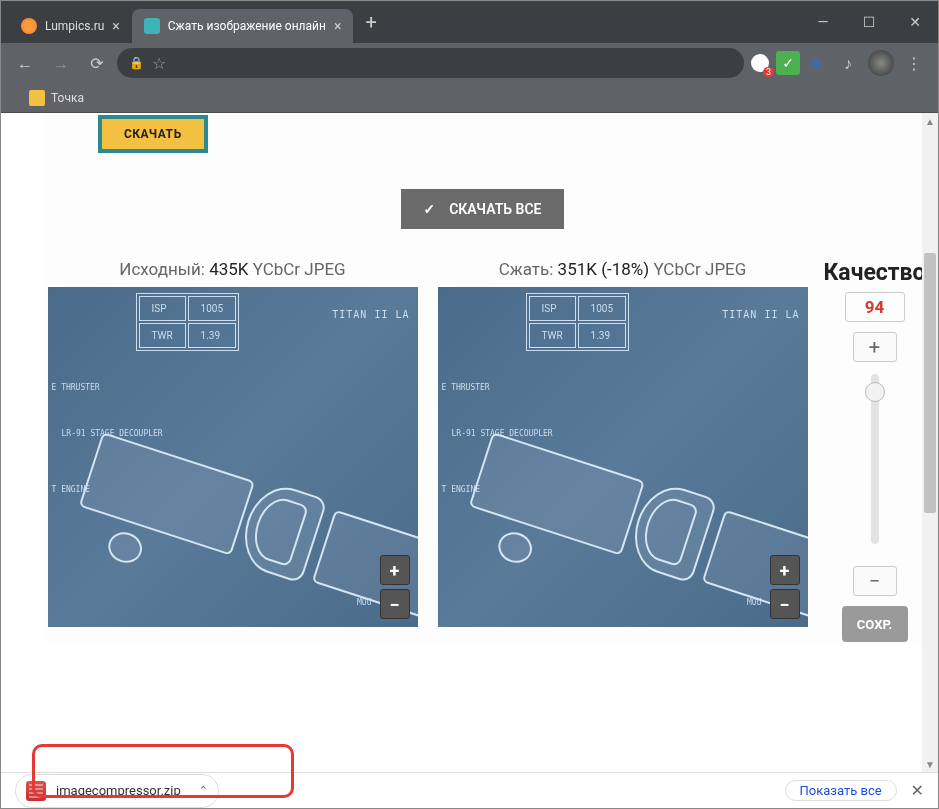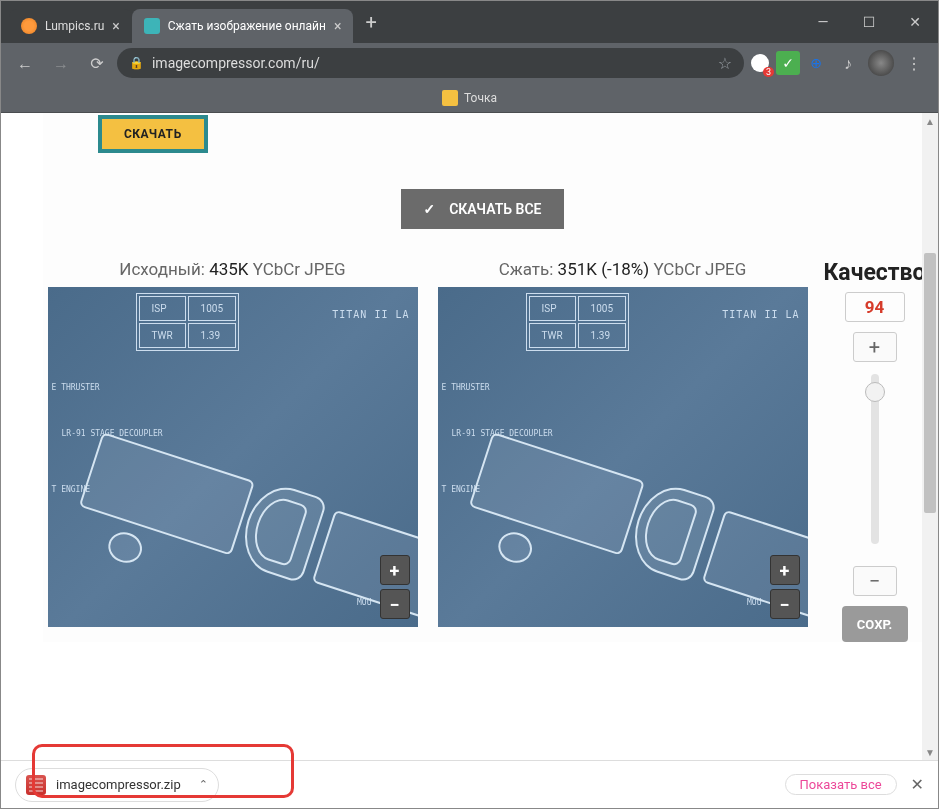--- a/index.html
+++ b/index.html
@@ -32,21 +32,21 @@
 .omnibox .star { color: #9aa0a6; font-size: 16px; cursor: pointer; }
 .ext-icon { width: 24px; height: 24px; border-radius: 4px; display: flex; align-items: center; justify-content: center; font-size: 14px; cursor: pointer; }
 .ext-icon.red { position: relative; }
 .ext-icon.red::before { content: ""; width: 18px; height: 18px; background: #fff; border-radius: 50%; position: absolute; }
 .ext-icon.red::after { content: "3"; position: absolute; bottom: -2px; right: -2px; background: #e53935; color: #fff; font-size: 9px; border-radius: 6px; padding: 0 3px; }
 .ext-icon.green { background: #4caf50; color: #fff; border-radius: 3px; }
 .ext-icon.blue { color: #1a73e8; }
 .avatar { width: 26px; height: 26px; border-radius: 50%; background: #666 radial-gradient(circle, #888, #333); }
 
 
-.bookmarks { height: 30px; background: #5f6368; display: flex; align-items: center; padding: 0 12px; gap: 6px; border-bottom: 1px solid #4a4d50; justify-content: center; }
+.bookmarks { height: 30px; background: #5f6368; display: flex; align-items: center; padding: 0 28px; gap: 6px; border-bottom: 1px solid #4a4d50; }
 .bookmark { display: flex; align-items: center; gap: 6px; color: #ddd; font-size: 12px; cursor: pointer; }
 .bookmark-icon { width: 16px; height: 16px; background: #f4c041; border-radius: 2px; }
 
 
 .viewport { flex: 1; background: #fff; overflow: hidden; position: relative; }
 .content-scroll { position: absolute; top: 0; left: 0; right: 16px; bottom: 0; overflow: hidden; }
 .vscrollbar { position: absolute; right: 0; top: 0; width: 16px; bottom: 0; background: #f1f1f1; }
 .vscrollbar .thumb { position: absolute; left: 2px; right: 2px; top: 140px; height: 260px; background: #c1c1c1; border-radius: 2px; }
 .vscrollbar .arrow { position: absolute; left: 0; right: 0; height: 16px; display: flex; align-items: center; justify-content: center; color: #888; font-size: 10px; }
 .vscrollbar .arrow.up { top: 0; }
@@ -84,28 +84,28 @@
 
 .quality-panel { width: 86px; margin-left: 4px; display: flex; flex-direction: column; align-items: center; }
 .quality-title { font-size: 23px; font-weight: 700; color: #222; margin-bottom: 6px; }
 .quality-value { width: 60px; height: 30px; border: 1px solid #ccc; border-radius: 3px; display: flex; align-items: center; justify-content: center; font-size: 17px; font-weight: 700; color: #d63b2a; }
 .q-step { width: 44px; height: 30px; border: 1px solid #ccc; border-radius: 3px; display: flex; align-items: center; justify-content: center; font-size: 20px; color: #666; cursor: pointer; margin-top: 10px; background: #fafafa; }
 .slider-track { width: 8px; height: 170px; background: #e3e3e3; border-radius: 4px; margin: 12px 0; position: relative; }
 .slider-thumb { position: absolute; left: -6px; top: 8px; width: 20px; height: 20px; background: #f2f2f2; border: 1px solid #bbb; border-radius: 50%; cursor: pointer; }
 .save-btn { width: 66px; height: 36px; background: #9a9a9a; color: #fff; font-weight: 700; font-size: 13px; border-radius: 4px; display: flex; align-items: center; justify-content: center; cursor: pointer; margin-top: 10px; }
 
 
-.downloads-shelf { height: 48px; border-top: 1px solid #ddd; background: #fff; display: flex; align-items: center; padding: 0 14px; }
+.downloads-shelf { height: 36px; border-top: 1px solid #ddd; background: #fff; display: flex; align-items: center; padding: 0 14px; }
 .dl-chip { display: flex; align-items: center; gap: 10px; padding: 6px 10px; border: 1px solid #ddd; border-radius: 18px; font-size: 13px; color: #333; cursor: pointer; }
 .dl-chip-icon { width: 20px; height: 20px; background: linear-gradient(#d9534f, #c9302c); border-radius: 3px; position: relative; }
 .dl-chip-icon::after { content: ""; position: absolute; inset: 3px; background: repeating-linear-gradient(0deg, #fff 0 2px, transparent 2px 4px); opacity: 0.4; }
 .dl-chip .chev { color: #666; font-size: 11px; margin-left: 8px; }
 .highlight-box { position: absolute; border: 3px solid #e53935; border-radius: 10px; pointer-events: none; }
 .shelf-spacer { flex: 1; }
-.show-all { font-size: 13px; color: #ec4899; padding: 2px 14px; border: 1px solid #ddd; border-radius: 12px; cursor: pointer; }
+.show-all { font-size: 13px; color: #1d4ed8; padding: 2px 14px; border: 1px solid #ddd; border-radius: 12px; cursor: pointer; }
 .shelf-close { margin-left: 14px; color: #666; font-size: 16px; cursor: pointer; }
 </style>
 </head>
 <body>
 
 <div class="window-frame">
 
   <div class="titlebar">
     <div class="tabs-area">
       <div class="tab inactive">
@@ -126,21 +126,20 @@
       <div class="win-btn">✕</div>
     </div>
   </div>
 
   <div class="addressbar">
     <div class="nav-btn">←</div>
     <div class="nav-btn disabled">→</div>
     <div class="nav-btn">⟳</div>
     <div class="omnibox">
       <span class="lock">🔒</span>
-      <input value="imagecompressor.com/ru/" style="">
       <span class="star">☆</span>
     </div>
     <div class="ext-icon red"></div>
     <div class="ext-icon green">✓</div>
     <div class="ext-icon blue">⊕</div>
     <div class="nav-btn">♪</div>
     <div class="avatar"></div>
     <div class="nav-btn">⋮</div>
   </div>
 

